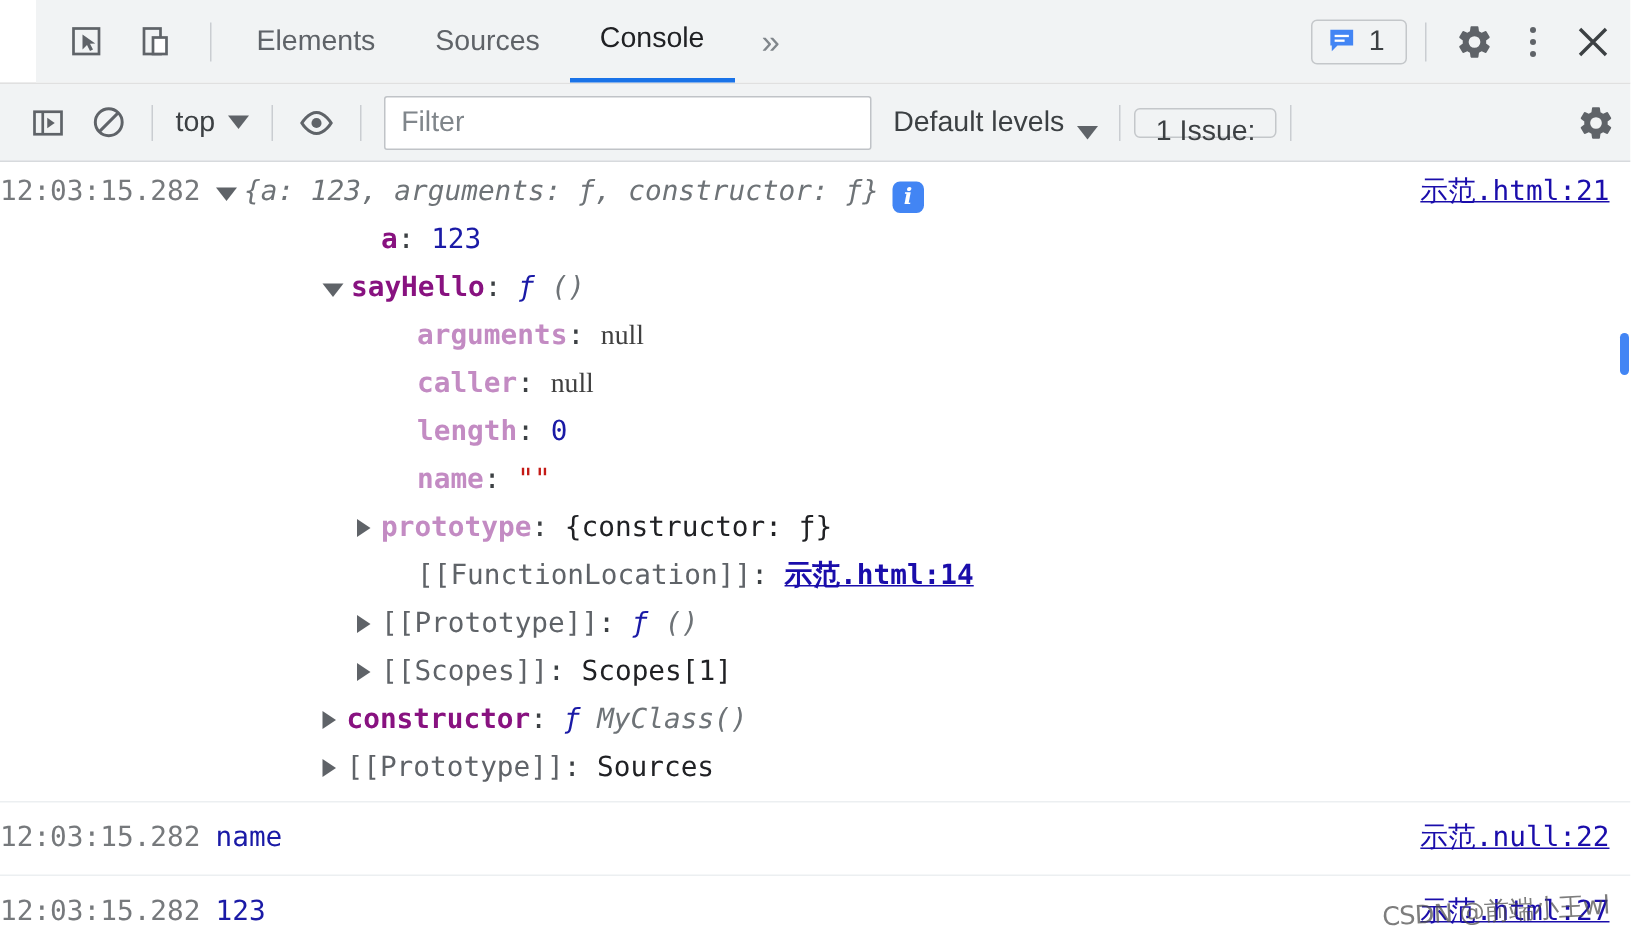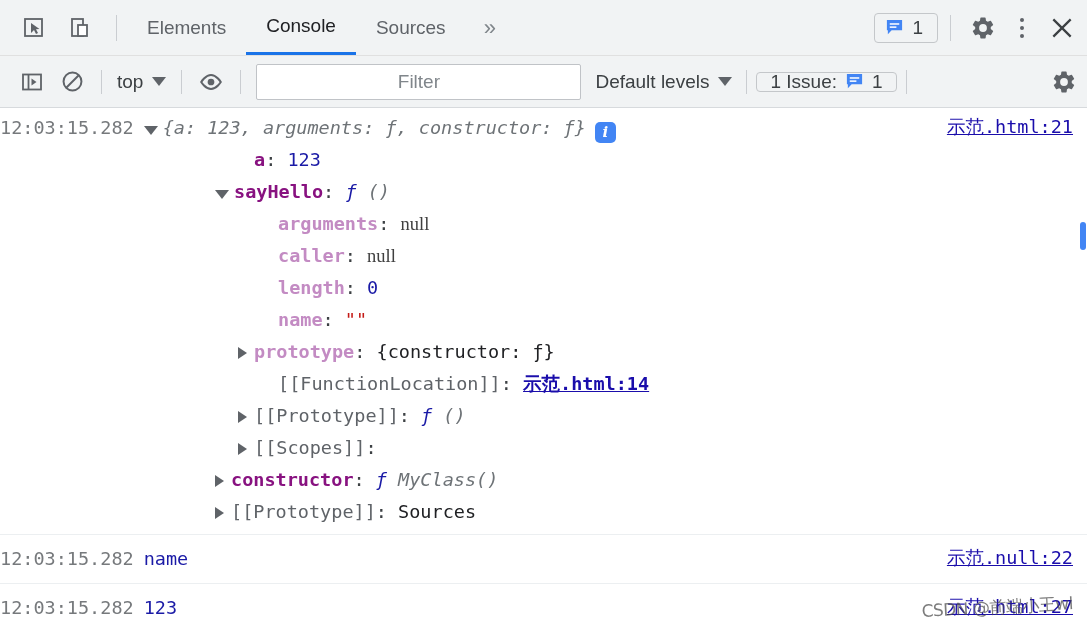--- a/index.html
+++ b/index.html
@@ -16,20 +16,21 @@
   }
 
   
   .tabbar {
     height: 55px;
     background: #f1f3f4;
     display: flex;
     align-items: center;
     box-sizing: border-box;
     position: relative;
+    margin-left: 24px;
   }
   .tabbar-left {
     display: flex;
     align-items: center;
     padding-left: 14px;
     gap: 6px;
   }
   .icon-btn {
     width: 40px;
     height: 40px;
@@ -145,32 +146,31 @@
     height: 36px;
     border: 1px solid #c0c3c7;
     background: #ffffff;
     border-radius: 2px;
     font-size: 19px;
     color: #202124;
     padding: 0 10px;
     box-sizing: border-box;
     font-family: "Liberation Sans", sans-serif;
     margin-left: 6px;
-    text-align: center;
   }
   .filter-input::placeholder { color: #80868b; }
   .levels {
-    display: flex; align-items: center; gap: 9px;
+    display: flex; align-items: flex-end; gap: 9px;
     font-size: 19px; color: #3c4043; margin-left: 14px;
   }
   .issues-btn {
-    display: flex; align-items: center; gap: 8px;
+    display: flex; align-items: flex-end; gap: 8px;
     border: 1px solid #c4c7ca; border-radius: 4px;
     padding: 4px 13px; height: 20px; box-sizing: border-box;
-    font-size: 19px; color: #3c4043; background: #f1f3f4;
+    font-size: 19px; color: #3c4043; background: #f1f3f4; flex-direction: column;
   }
   .toolbar-gear {
     margin-left: auto;
     display: flex; align-items: center; justify-content: center;
     width: 46px; height: 40px;
   }
 
   
   .console-body {
     position: relative;
@@ -305,22 +305,22 @@
       <svg width="24" height="24" viewBox="0 0 24 24">
         <rect x="4" y="3" width="11" height="17" fill="none" stroke="#5f6368" stroke-width="1.8"></rect>
         <rect x="10" y="9" width="9" height="11" fill="#ffffff" stroke="#5f6368" stroke-width="1.8"></rect>
       </svg>
     </div>
     <div class="vdiv"></div>
   </div>
 
   <div class="tabs">
     <div class="tab">Elements</div>
+    <div class="tab">Sources</div>
     <div class="tab active">Console</div>
-    <div class="tab">Sources</div>
     <div class="tab-overflow">»</div>
   </div>
 
   <div class="tabbar-right">
     <div class="msg-badge">
       <svg class="chat-ico" viewBox="0 0 20 20">
         <path d="M2 2 H18 V13 H7 L3 17 V13 H2 Z" fill="#4285f4"></path>
         <rect x="5" y="5.5" width="10" height="1.6" fill="#ffffff"></rect>
         <rect x="5" y="8.8" width="7" height="1.6" fill="#ffffff"></rect>
       </svg>
@@ -474,20 +474,21 @@
         <span class="punc">:&nbsp;</span>
         <span class="fn">ƒ</span>
         <span class="fname">&nbsp;</span>
         <span class="fname">()</span>
     </div>
 
     <div class="row indent2">
       <span class="tri"></span>
       <span class="prop-int">[[Scopes]]</span>
         <span class="punc">:&nbsp;</span>
+        <span class="plain">Scopes[1]</span>
     </div>
 
     <div class="row indent1">
       <span class="tri"></span>
       <span class="prop-own">constructor</span>
         <span class="punc">:&nbsp;</span>
         <span class="fn">ƒ</span>
         <span class="fname">&nbsp;</span>
         <span class="fname">MyClass()</span>
     </div>

